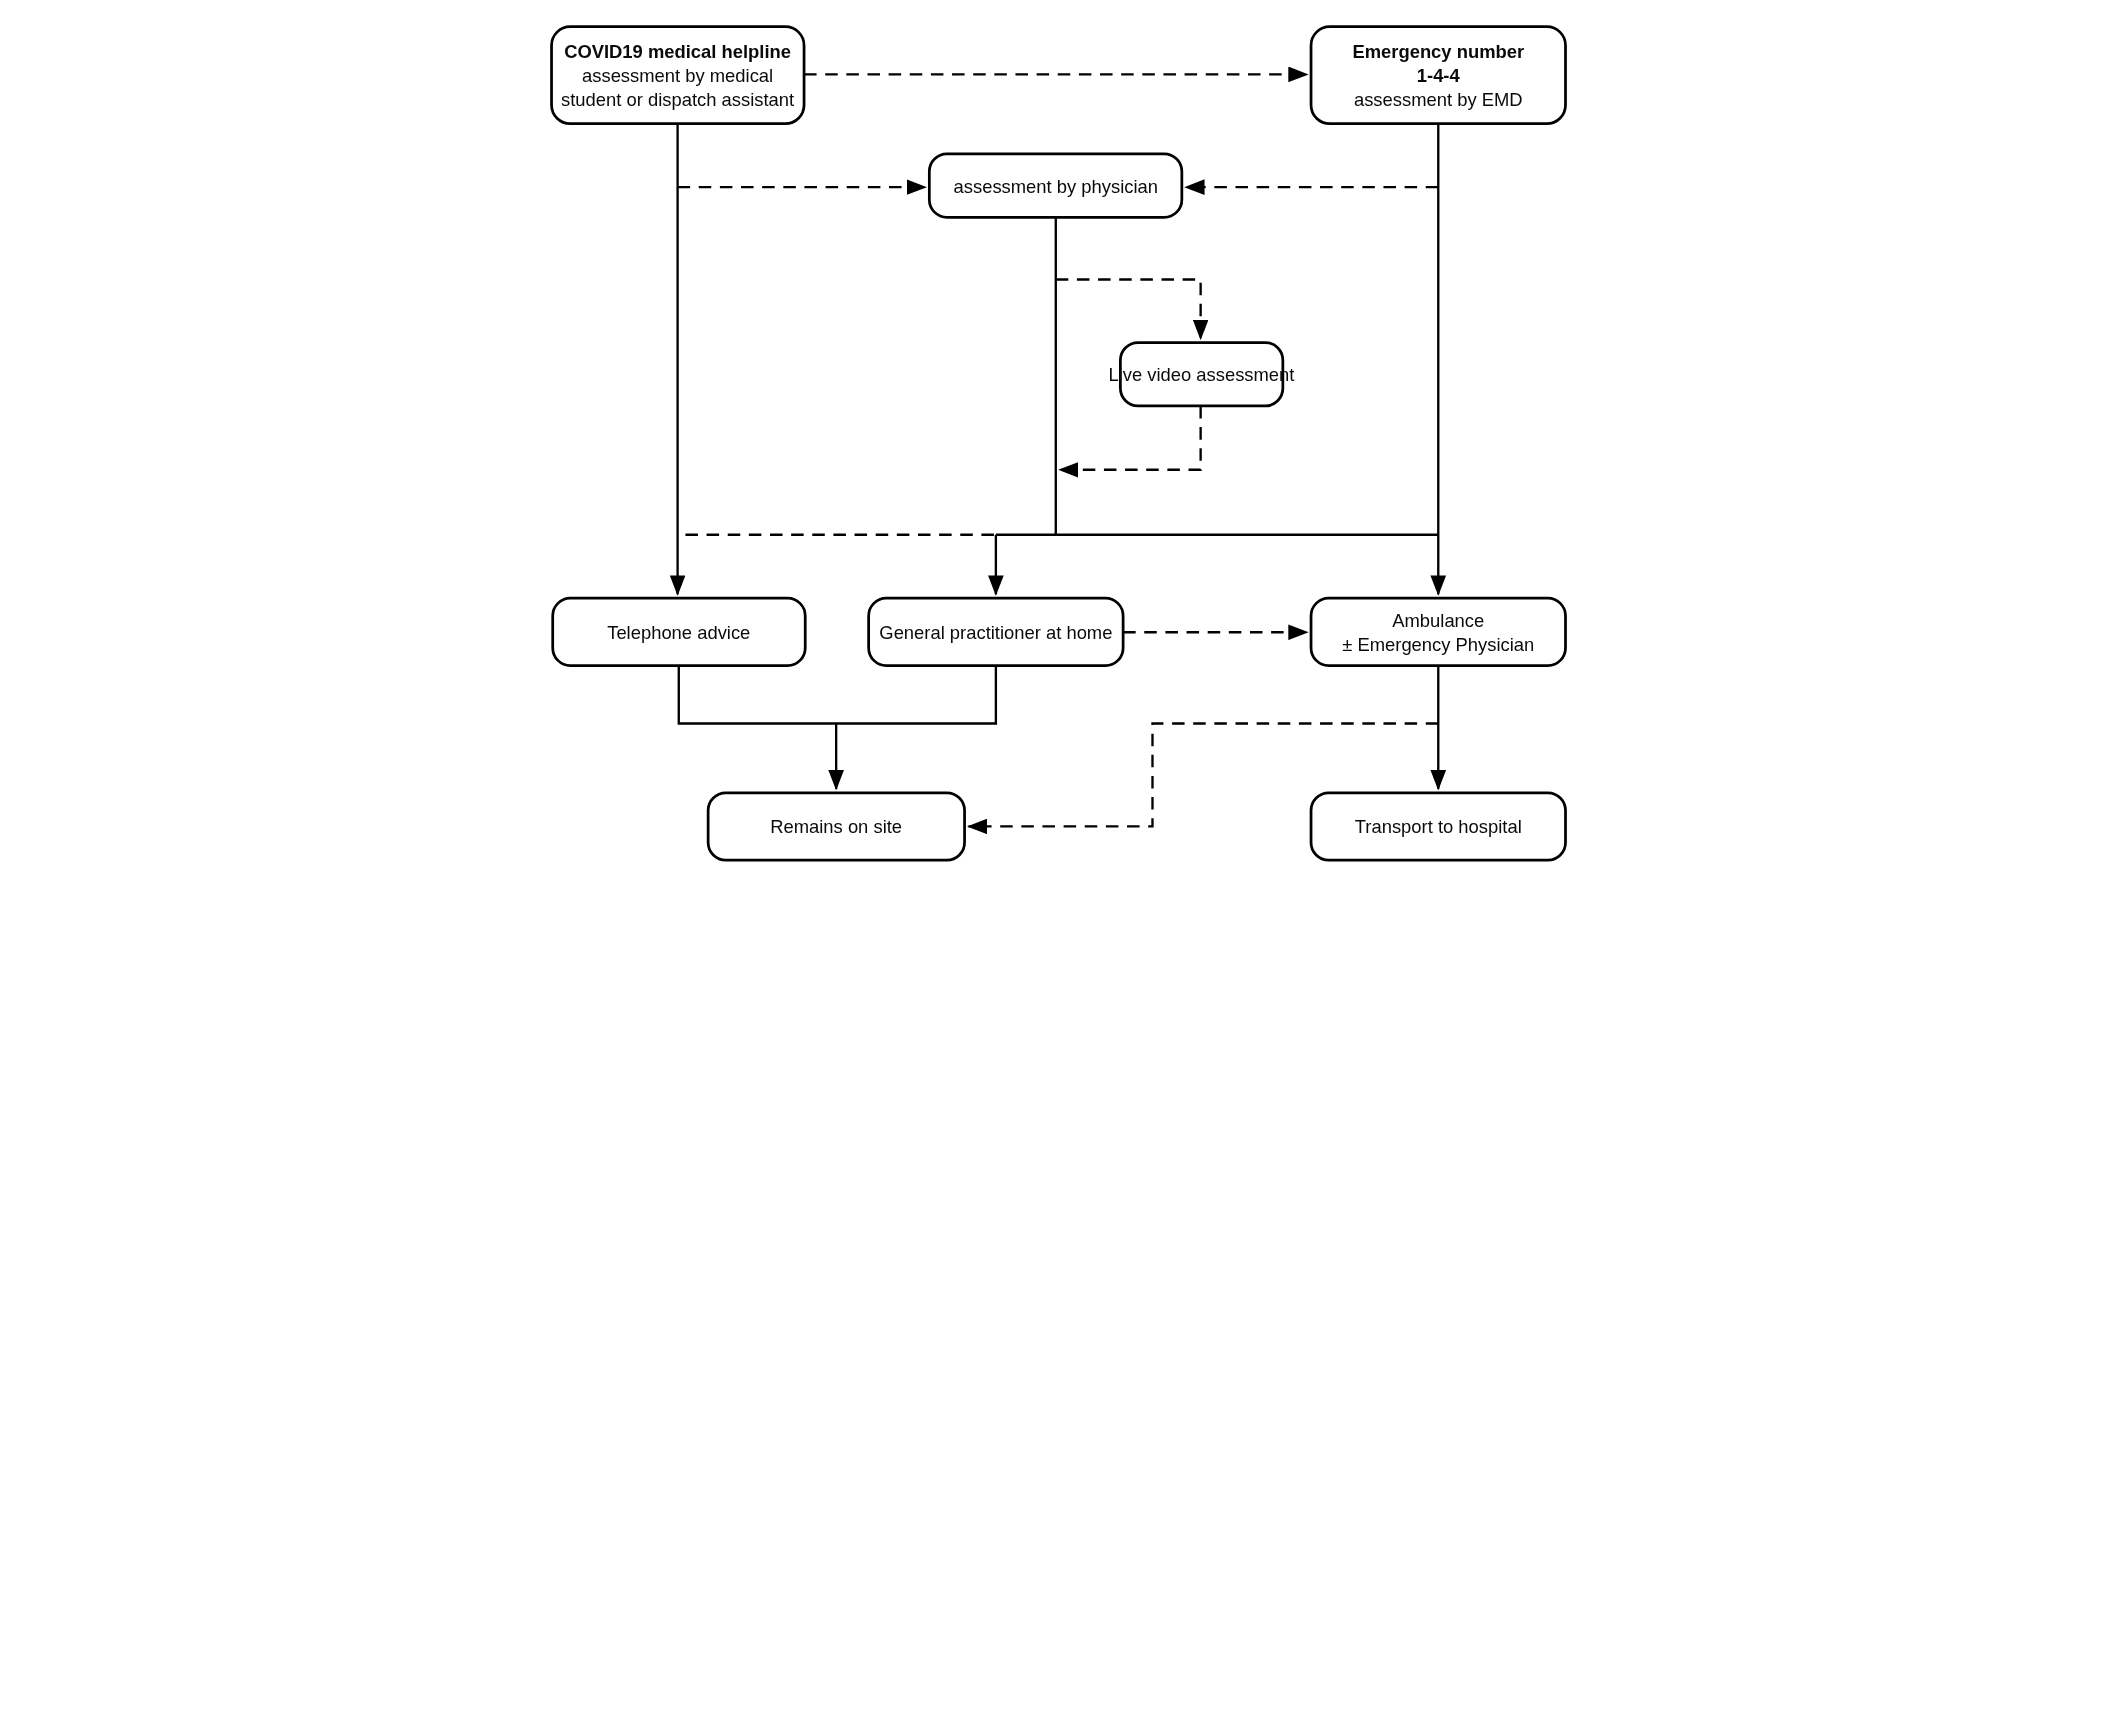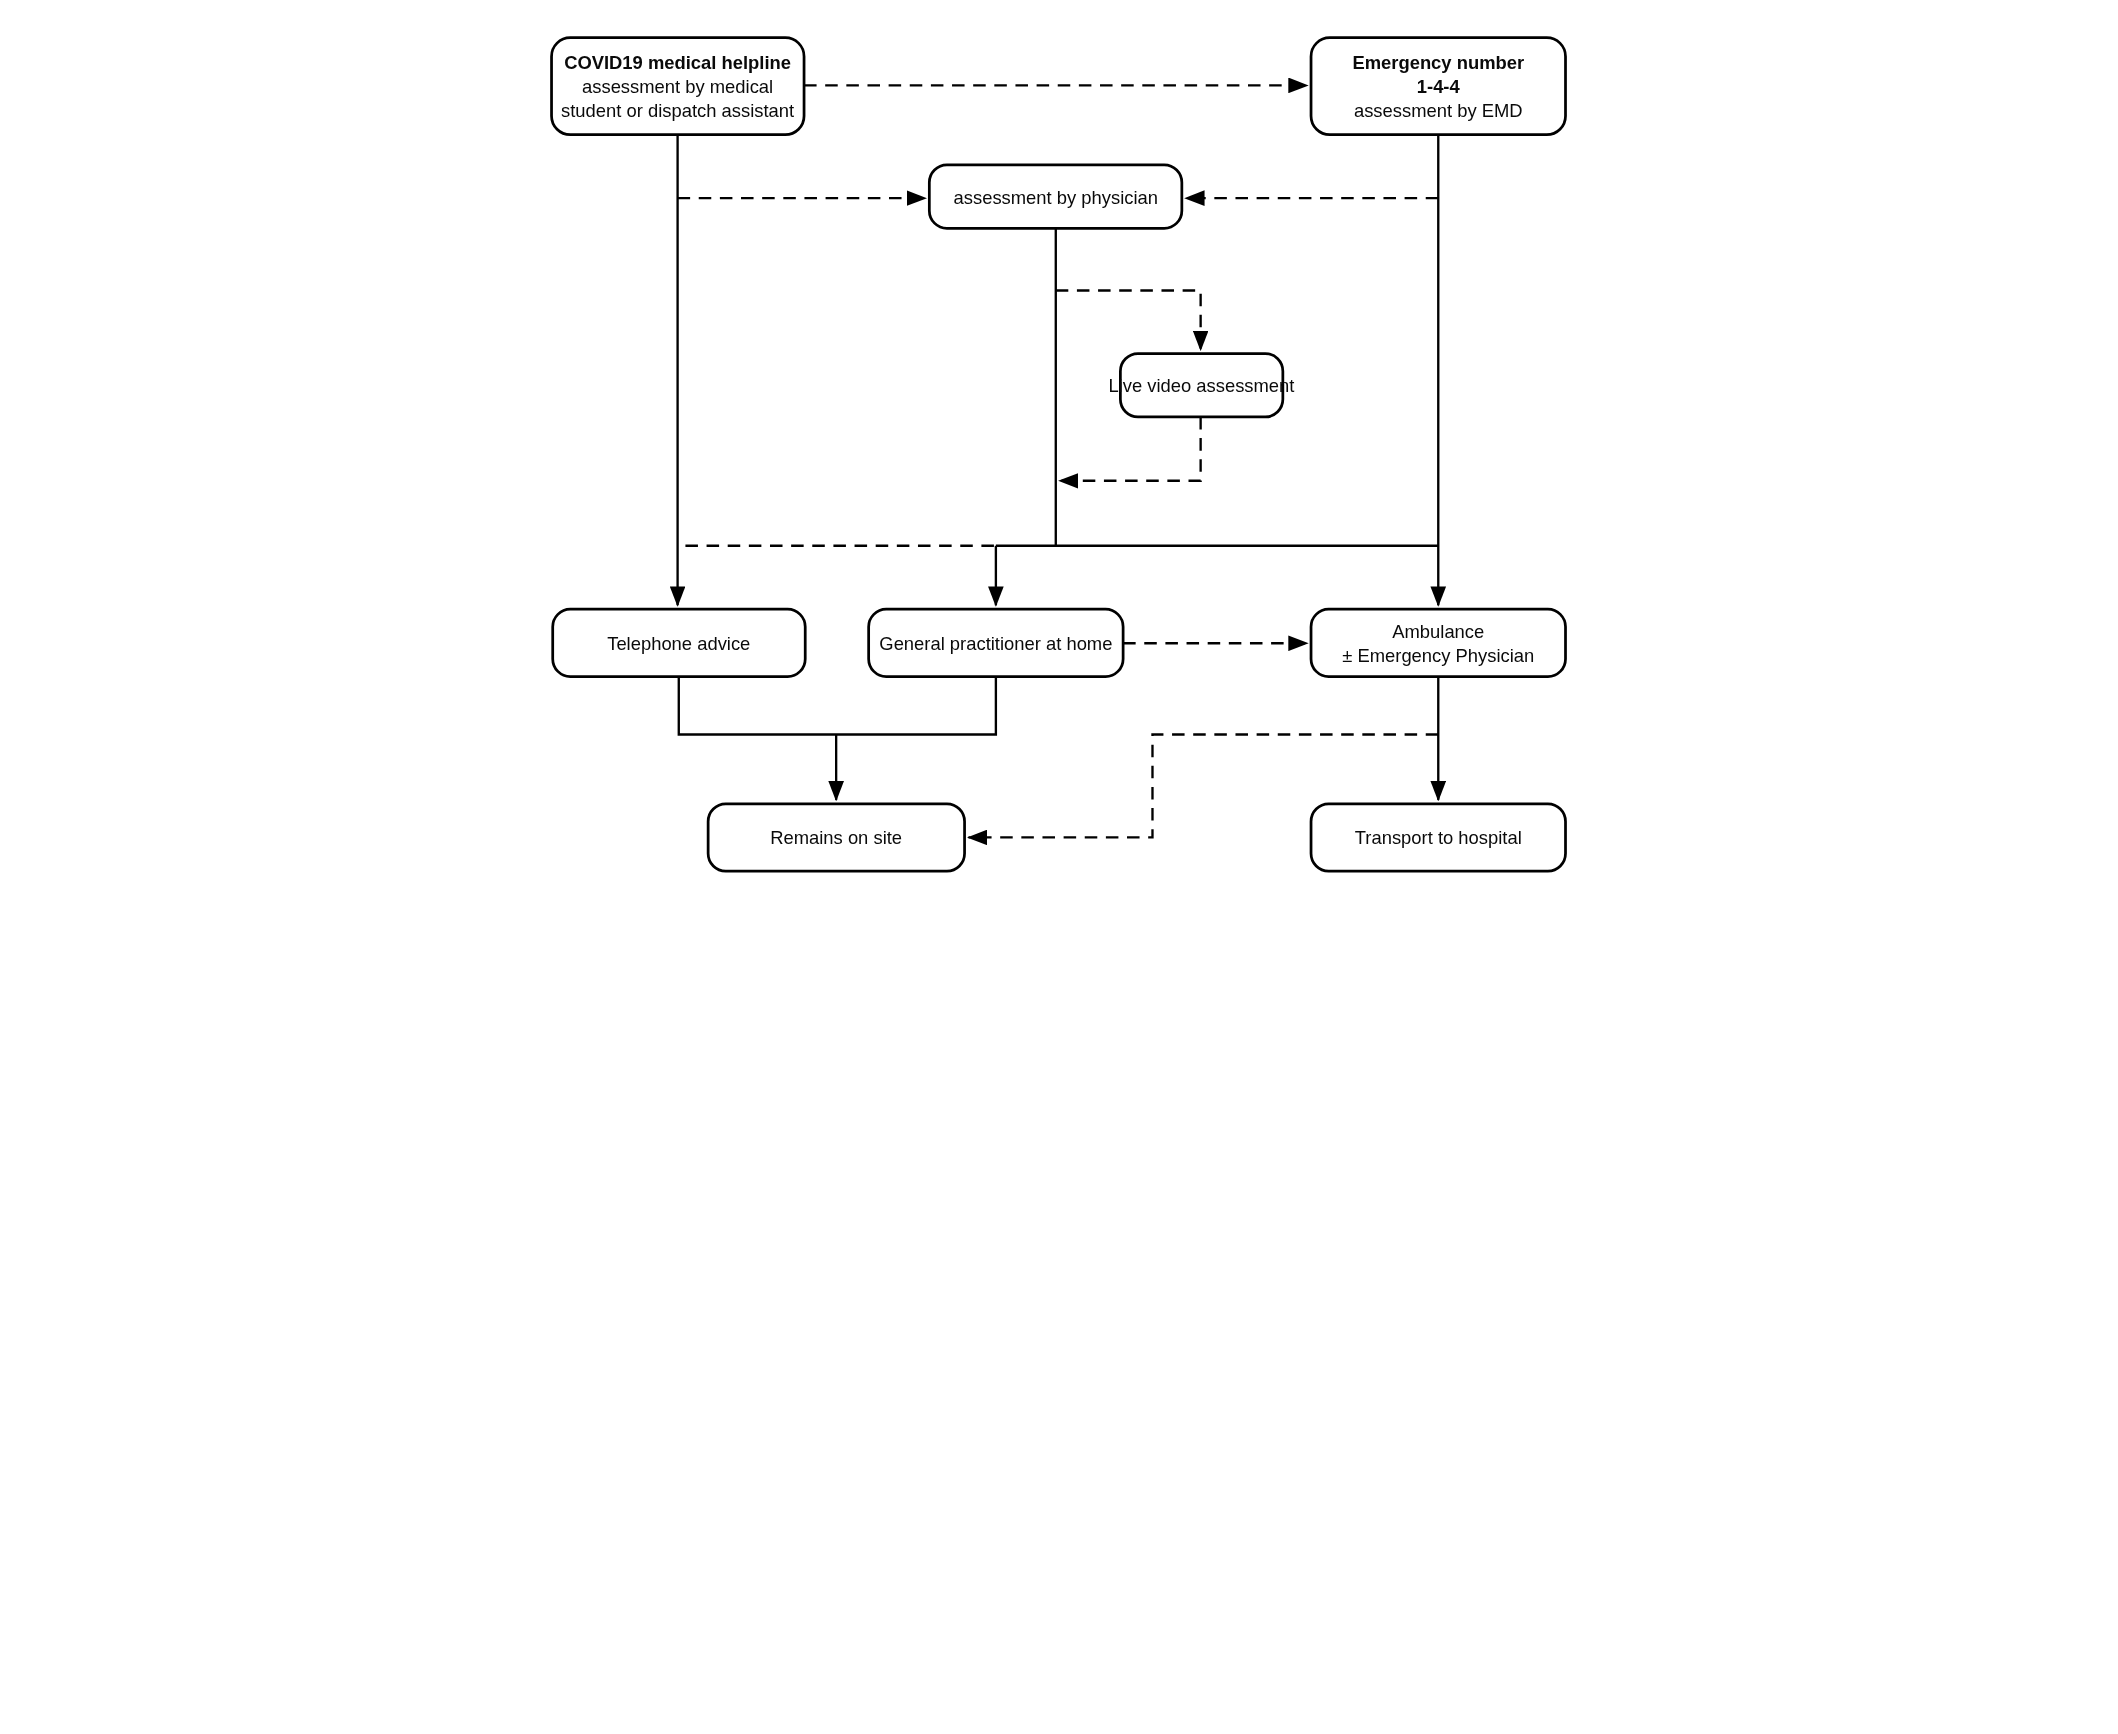--- a/index.html
+++ b/index.html
@@ -3,21 +3,21 @@
 <meta charset="utf-8">
 <style>
   html, body {
     margin: 0;
     padding: 0;
     background: #ffffff;
   }
   .stage {
     width: 100%;
     max-width: 1059px;
-    margin: 11px auto;
+    margin: 0 auto;
   }
   svg { display: block; width: 100%; height: auto; }
   .box {
     fill: #ffffff;
     stroke: #000000;
     stroke-width: 7;
   }
   .lbl {
     font-family: "Liberation Sans", sans-serif;
     font-size: 47px;

